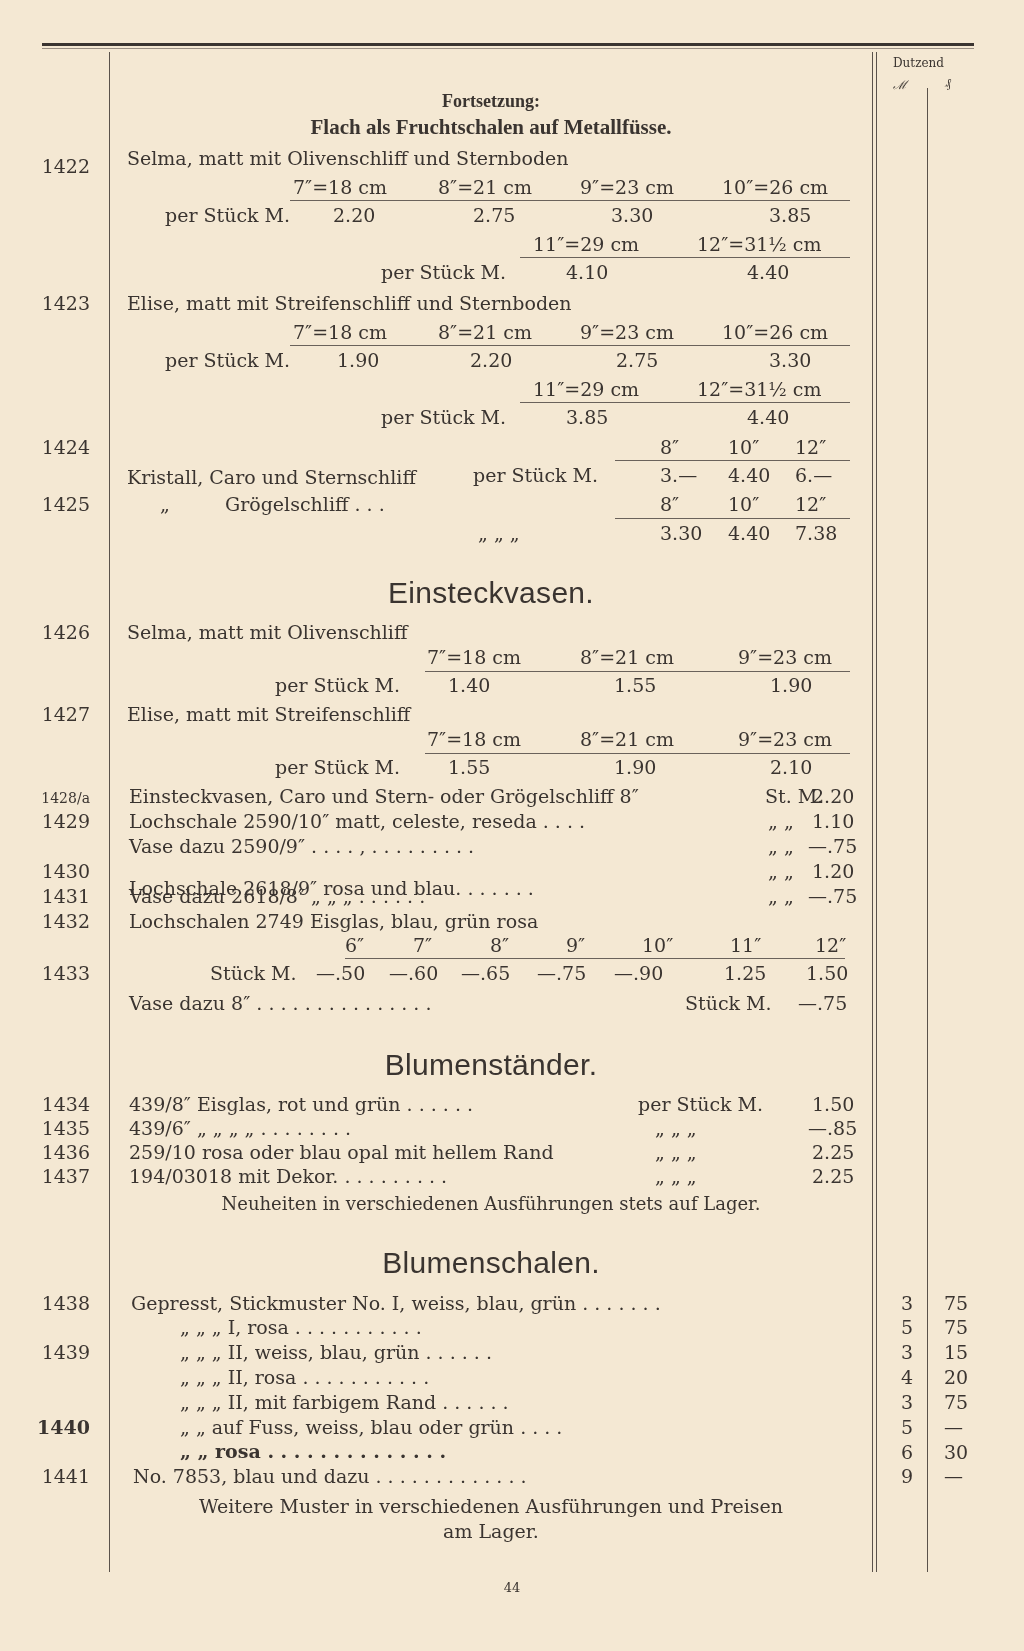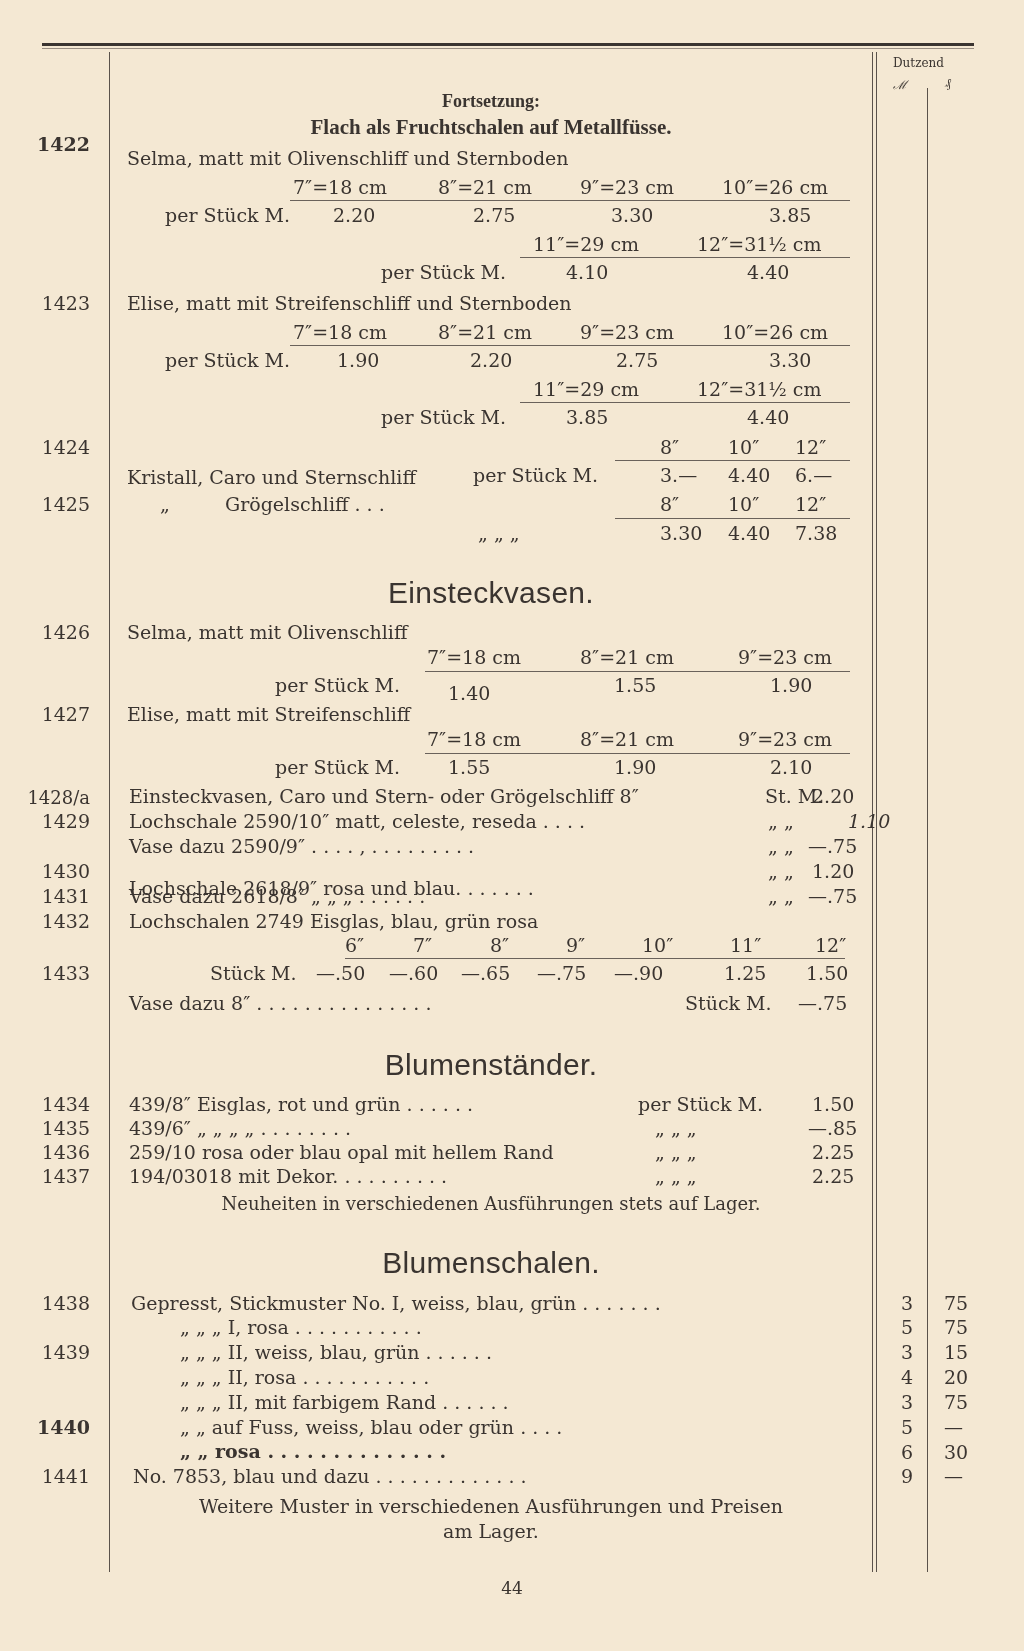--- a/index.html
+++ b/index.html
@@ -7,21 +7,21 @@
     width:1024px; height:1651px; position:relative; overflow:hidden;
     background:#f4e8d3;
     font-family:"DejaVu Serif", serif;
     color:#3a3430;
   }
   .rule-top { position:absolute; left:42px; width:932px; top:43px; height:3px; background:#3a3430; }
   .rule-top2 { position:absolute; left:42px; width:932px; top:48px; height:1px; background:#9a8f84; }
   .vline { position:absolute; width:1px; background:#5a524b; }
   .t { position:absolute; white-space:nowrap; font-size:19px; line-height:22px; }
   .num { position:absolute; white-space:nowrap; font-size:19px; line-height:22px; text-align:right; width:72px; left:18px; }
-  .num.small { font-size:18px; }
+  .num.small { font-size:14px; }
   .hline { position:absolute; height:1px; background:#6a625b; }
   .bold { font-family:"Liberation Serif", serif; font-weight:bold; font-size:21px; }
   .section { position:absolute; font-family:"Liberation Sans", sans-serif; font-size:30px; line-height:34px; letter-spacing:0.3px; }
   .dutz { position:absolute; font-size:12px; }
   .center { text-align:center; }
 </style>
 </head>
 <body>
 
 <div class="rule-top"></div>
@@ -32,21 +32,21 @@
 <div class="vline" style="left:876px; top:52px; height:1520px;"></div>
 <div class="vline" style="left:927px; top:88px; height:1484px;"></div>
 
 <div class="dutz" style="left:893px; top:56px;">Dutzend</div>
 <div class="dutz" style="left:893px; top:76px; font-style:italic;">ℳ</div>
 <div class="dutz" style="left:945px; top:76px; font-style:italic;">₰</div>
 
 <div class="t bold center" style="left:110px; width:762px; top:90px; font-size:18px;">Fortsetzung:</div>
 <div class="t bold center" style="left:110px; width:762px; top:116px;">Flach als Fruchtschalen auf Metallfüsse.</div>
 
-<div class="num" style="top:133px;font-weight:bold;">1422</div>
+<div class="num" style="top:155px;">1422</div>
 <div class="t" style="left:127px; top:147px;">Selma, matt mit Olivenschliff und Sternboden</div>
 <div class="t" style="left:293px; top:176px;">7″=18 cm</div>
 <div class="t" style="left:438px; top:176px;">8″=21 cm</div>
 <div class="t" style="left:580px; top:176px;">9″=23 cm</div>
 <div class="t" style="left:722px; top:176px;">10″=26 cm</div>
 <div class="hline" style="left:290px; width:560px; top:200px;"></div>
 <div class="t" style="left:165px; top:204px;">per Stück M.</div>
 <div class="t" style="left:333px; top:204px;">2.20</div>
 <div class="t" style="left:473px; top:204px;">2.75</div>
 <div class="t" style="left:611px; top:204px;">3.30</div>
@@ -102,21 +102,21 @@
 
 <div class="section center" style="left:110px; width:762px; top:576px;">Einsteckvasen.</div>
 
 <div class="num" style="top:621px;">1426</div>
 <div class="t" style="left:127px; top:621px;">Selma, matt mit Olivenschliff</div>
 <div class="t" style="left:427px; top:646px;">7″=18 cm</div>
 <div class="t" style="left:580px; top:646px;">8″=21 cm</div>
 <div class="t" style="left:738px; top:646px;">9″=23 cm</div>
 <div class="hline" style="left:425px; width:425px; top:671px;"></div>
 <div class="t" style="left:275px; top:674px;">per Stück M.</div>
-<div class="t" style="left:448px; top:674px;margin-top:8px;">1.40</div>
+<div class="t" style="left:448px; top:674px;">1.40</div>
 <div class="t" style="left:614px; top:674px;">1.55</div>
 <div class="t" style="left:770px; top:674px;">1.90</div>
 
 <div class="num" style="top:703px;">1427</div>
 <div class="t" style="left:127px; top:703px;">Elise, matt mit Streifenschliff</div>
 <div class="t" style="left:427px; top:728px;">7″=18 cm</div>
 <div class="t" style="left:580px; top:728px;">8″=21 cm</div>
 <div class="t" style="left:738px; top:728px;">9″=23 cm</div>
 <div class="hline" style="left:425px; width:425px; top:753px;"></div>
 <div class="t" style="left:275px; top:756px;">per Stück M.</div>
@@ -125,21 +125,21 @@
 <div class="t" style="left:770px; top:756px;">2.10</div>
 
 <div class="num small" style="top:787px;">1428/a</div>
 <div class="t" style="left:129px; top:785px;">Einsteckvasen, Caro und Stern- oder Grögelschliff 8″</div>
 <div class="t" style="left:765px; top:785px;">St. M.</div>
 <div class="t" style="left:812px; top:785px;">2.20</div>
 
 <div class="num" style="top:810px;">1429</div>
 <div class="t" style="left:129px; top:810px;">Lochschale 2590/10″ matt, celeste, reseda  . . . .</div>
 <div class="t" style="left:768px; top:810px;">„ „</div>
-<div class="t" style="left:848px; top:810px;font-style:italic;">1.10</div>
+<div class="t" style="left:812px; top:810px;">1.10</div>
 
 <div class="t" style="left:129px; top:835px;">Vase dazu 2590/9″  . . . . , . . . . . . . . .</div>
 <div class="t" style="left:768px; top:835px;">„ „</div>
 <div class="t" style="left:808px; top:835px;">—.75</div>
 
 <div class="num" style="top:860px;">1430</div>
 <div class="t" style="left:129px; top:860px;margin-top:17px;">Lochschale 2618/9″ rosa und blau. . . . . . .</div>
 <div class="t" style="left:768px; top:860px;">„ „</div>
 <div class="t" style="left:812px; top:860px;">1.20</div>
 
@@ -230,13 +230,13 @@
 <div class="t" style="left:944px; top:1441px;">30</div>
 
 <div class="num" style="top:1465px;">1441</div>
 <div class="t" style="left:133px; top:1465px;">No. 7853, blau und dazu . . . . . . . . . . . . .</div>
 <div class="t" style="left:901px; top:1465px;">9</div>
 <div class="t" style="left:944px; top:1465px;">—</div>
 
 <div class="t center" style="left:110px; width:762px; top:1495px;">Weitere Muster in verschiedenen Ausführungen und Preisen</div>
 <div class="t center" style="left:110px; width:762px; top:1520px;">am Lager.</div>
 
-<div class="t center" style="left:0; width:1024px; top:1577px; font-size:17px;">44</div>
+<div class="t center" style="left:0; width:1024px; top:1577px; font-size:13px;">44</div>
 
 </body></html>

